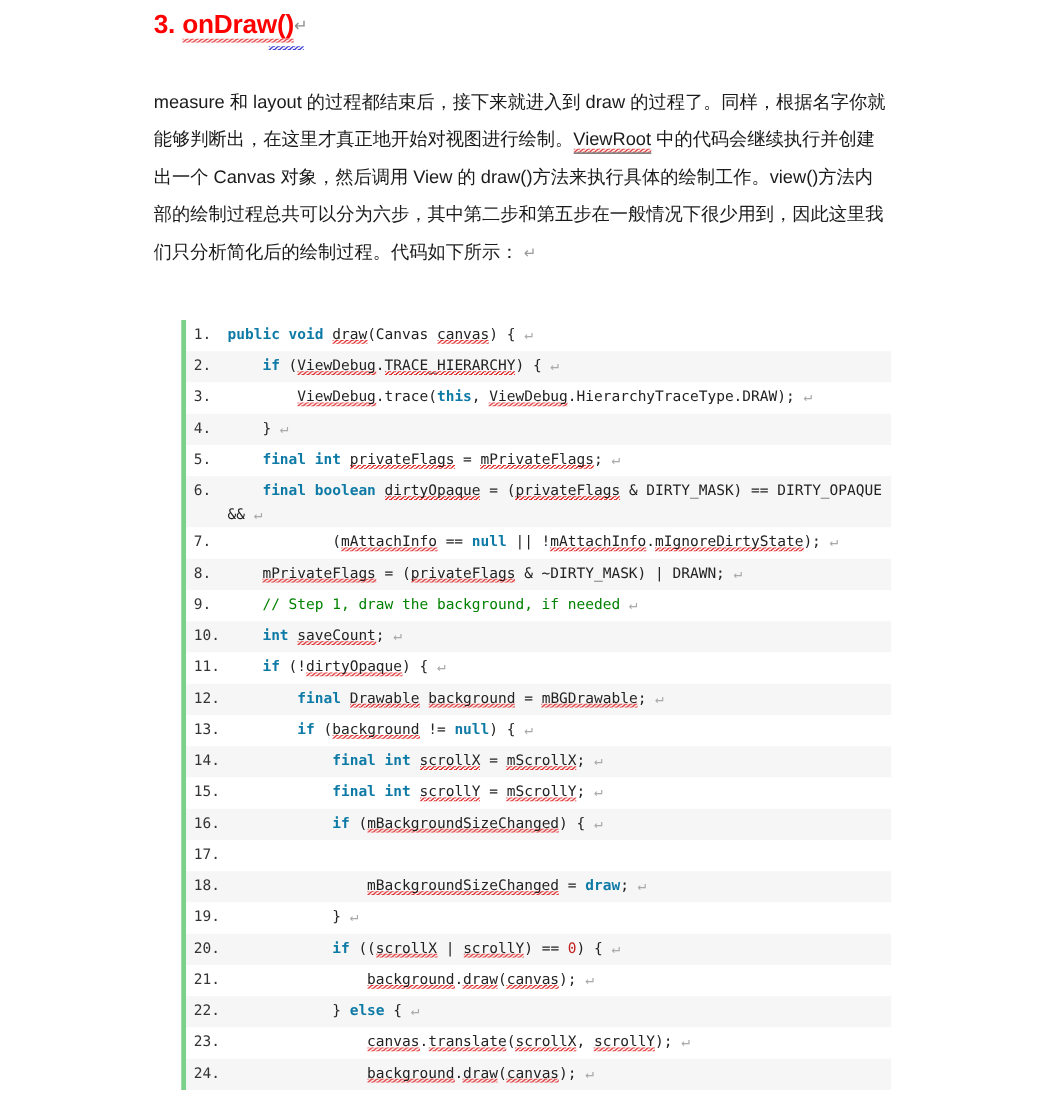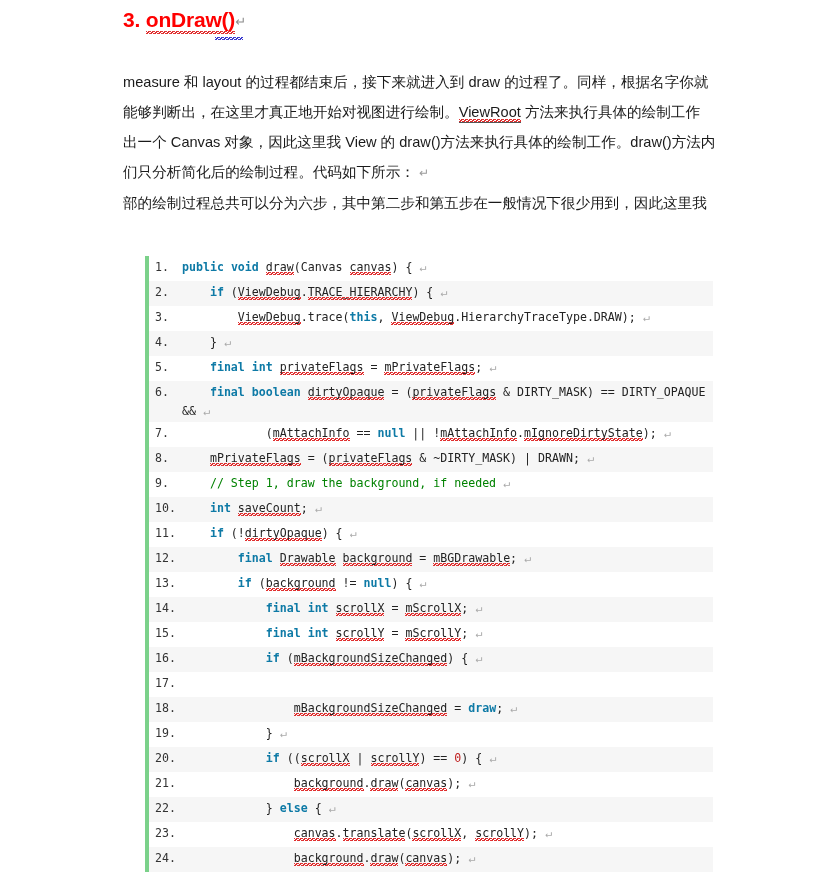--- a/index.html
+++ b/index.html
@@ -180,28 +180,28 @@
 
   <div class="doc-heading">
     <span class="heading-num">3.</span>
     <span class="sq-red heading-word">onDraw()</span><span class="pilcrow">↵</span>
     <span class="sq-blue-tail"></span>
   </div>
 
   <div class="body-para">
     <div class="para-line">measure 和 layout 的过程都结束后，接下来就进入到 draw 的过程了。同样，根据名字你就</div>
     <div class="para-line">
-      <span>能够判断出，在这里才真正地开始对视图进行绘制。</span><span class="misspell">ViewRoot</span><span> 方法来执行具体的绘制工作</span>
+      <span>能够判断出，在这里才真正地开始对视图进行绘制。</span><span class="misspell">ViewRoot</span><span> 中的代码会继续执行并创建</span>
     </div>
-    <div class="para-line">出一个 Canvas 对象，因此这里我 View 的 draw()方法来执行具体的绘制工作。draw()方法内</div>
+    <div class="para-line">出一个 Canvas 对象，然后调用 View 的 draw()方法来执行具体的绘制工作。view()方法内</div>
+    <div class="para-line">部的绘制过程总共可以分为六步，其中第二步和第五步在一般情况下很少用到，因此这里我</div>
     <div class="para-line">
       <span>们只分析简化后的绘制过程。代码如下所示：</span>
       <span class="para-pilcrow">↵</span>
     </div>
-    <div class="para-line">部的绘制过程总共可以分为六步，其中第二步和第五步在一般情况下很少用到，因此这里我</div>
   </div>
 
 
   <div class="code-block">
       <div class="code-row">
         <span class="ln">1.</span>
         <span class="code-text"><span class="k">public</span> <span class="k">void</span> <span class="sqz">draw</span>(Canvas <span class="sqz">canvas</span>) { <span class="pl">↵</span></span>
       </div>
       <div class="code-row alt">
         <span class="ln">2.</span>

